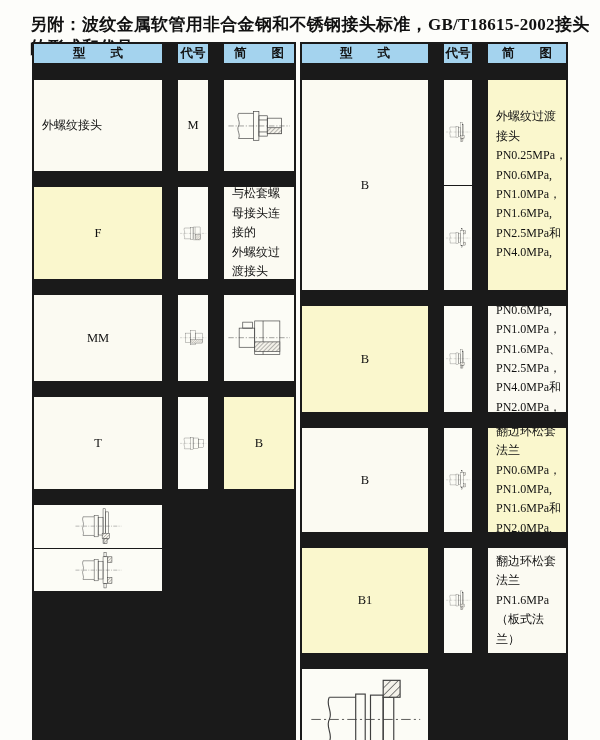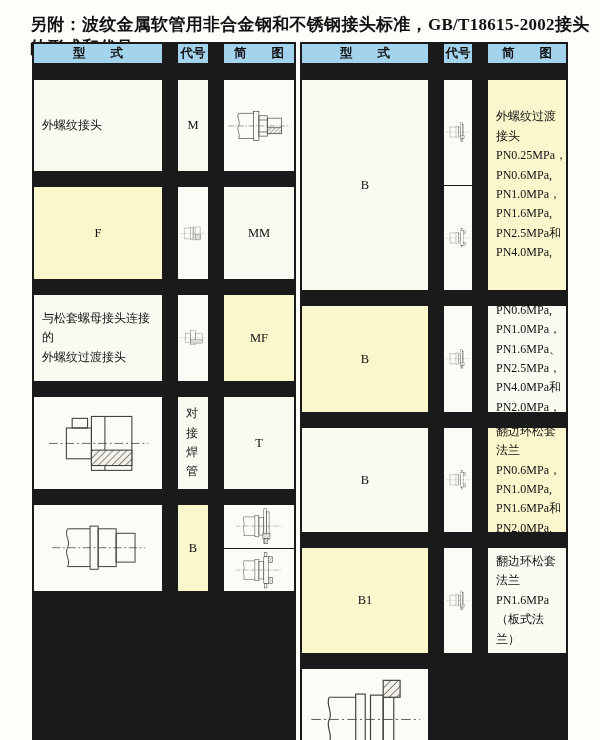--- a/index.html
+++ b/index.html
@@ -155,39 +155,37 @@
         </div>
       </div>
       <div class="cell code hl">F</div>
       <div class="cell diag">
         <div class="diag-pane">
           <svg viewBox="0 0 110 86">
             <use href="#sym-f"></use>
           </svg>
         </div>
       </div>
-      <div class="cell code">MM</div>
       <div class="cell type">与松套螺母接头连接的
 外螺纹过渡接头</div>
+      <div class="cell code">MM</div>
       <div class="cell diag">
         <div class="diag-pane">
           <svg viewBox="0 0 110 86">
             <use href="#sym-mm"></use>
           </svg>
         </div>
       </div>
-      <div class="cell code hl">MF</div>
       <div class="cell diag">
         <div class="diag-pane">
           <svg viewBox="0 0 110 86">
             <use href="#sym-mf"></use>
           </svg>
         </div>
       </div>
-      <div class="cell type">对接焊管</div>
       <div class="cell code">T</div>
       <div class="cell diag">
         <div class="diag-pane">
           <svg viewBox="0 0 110 86">
             <use href="#sym-t"></use>
           </svg>
         </div>
       </div>
       <div class="cell code hl">B</div>
       <div class="cell diag">

